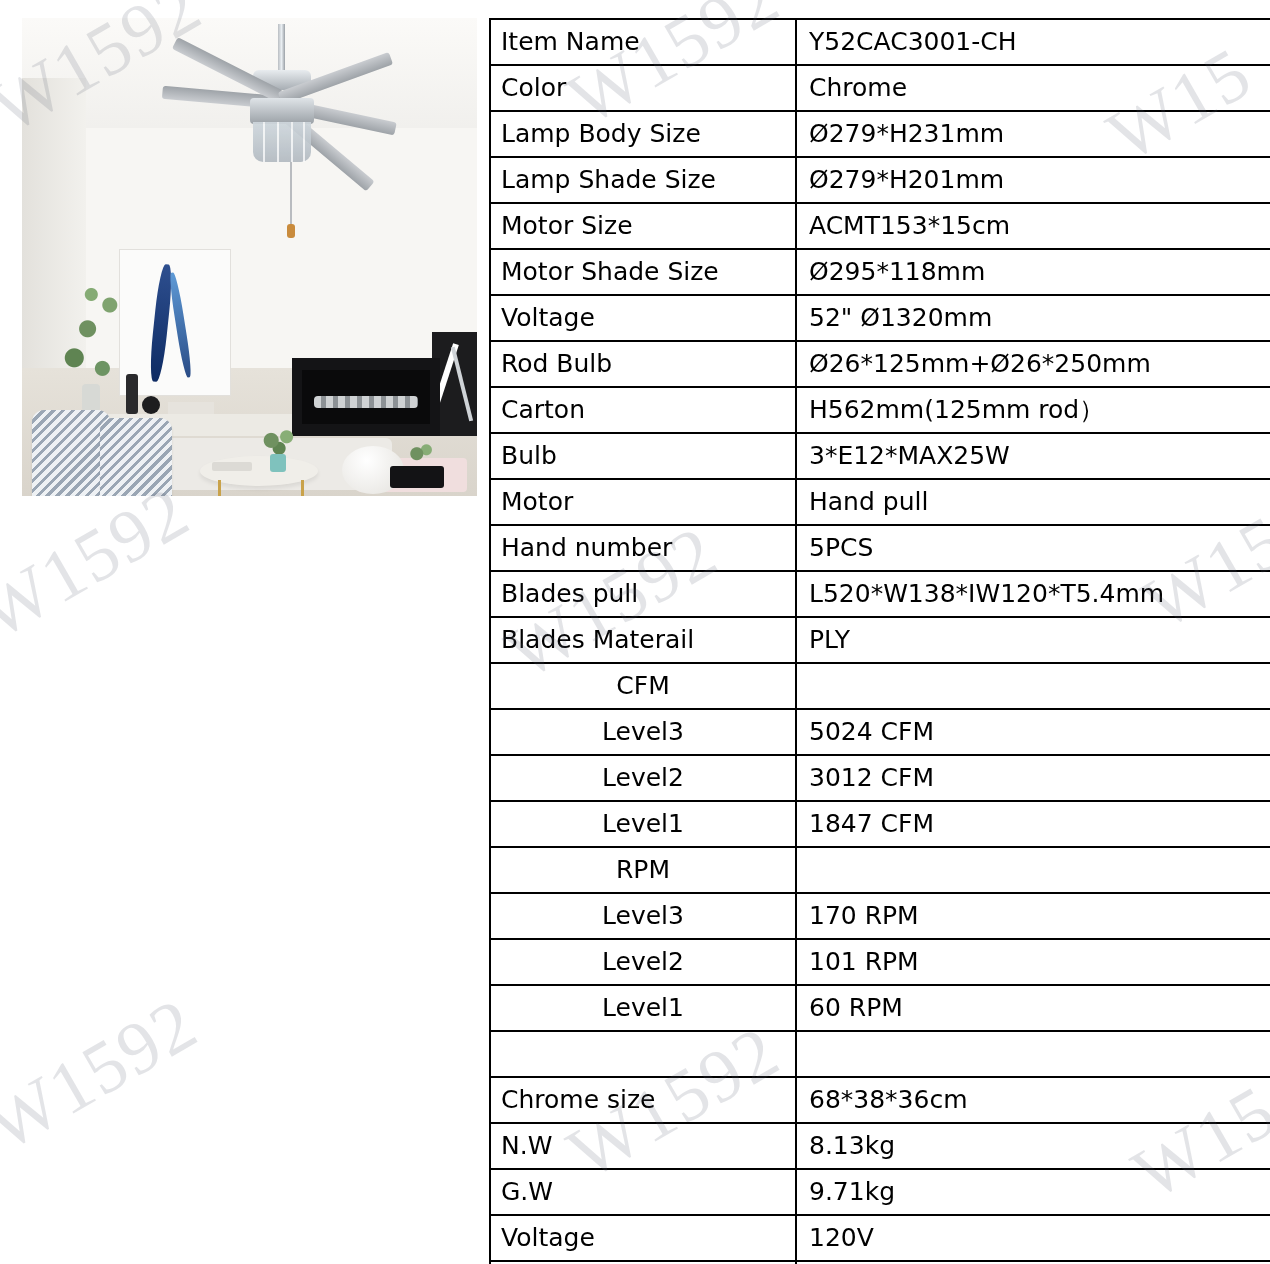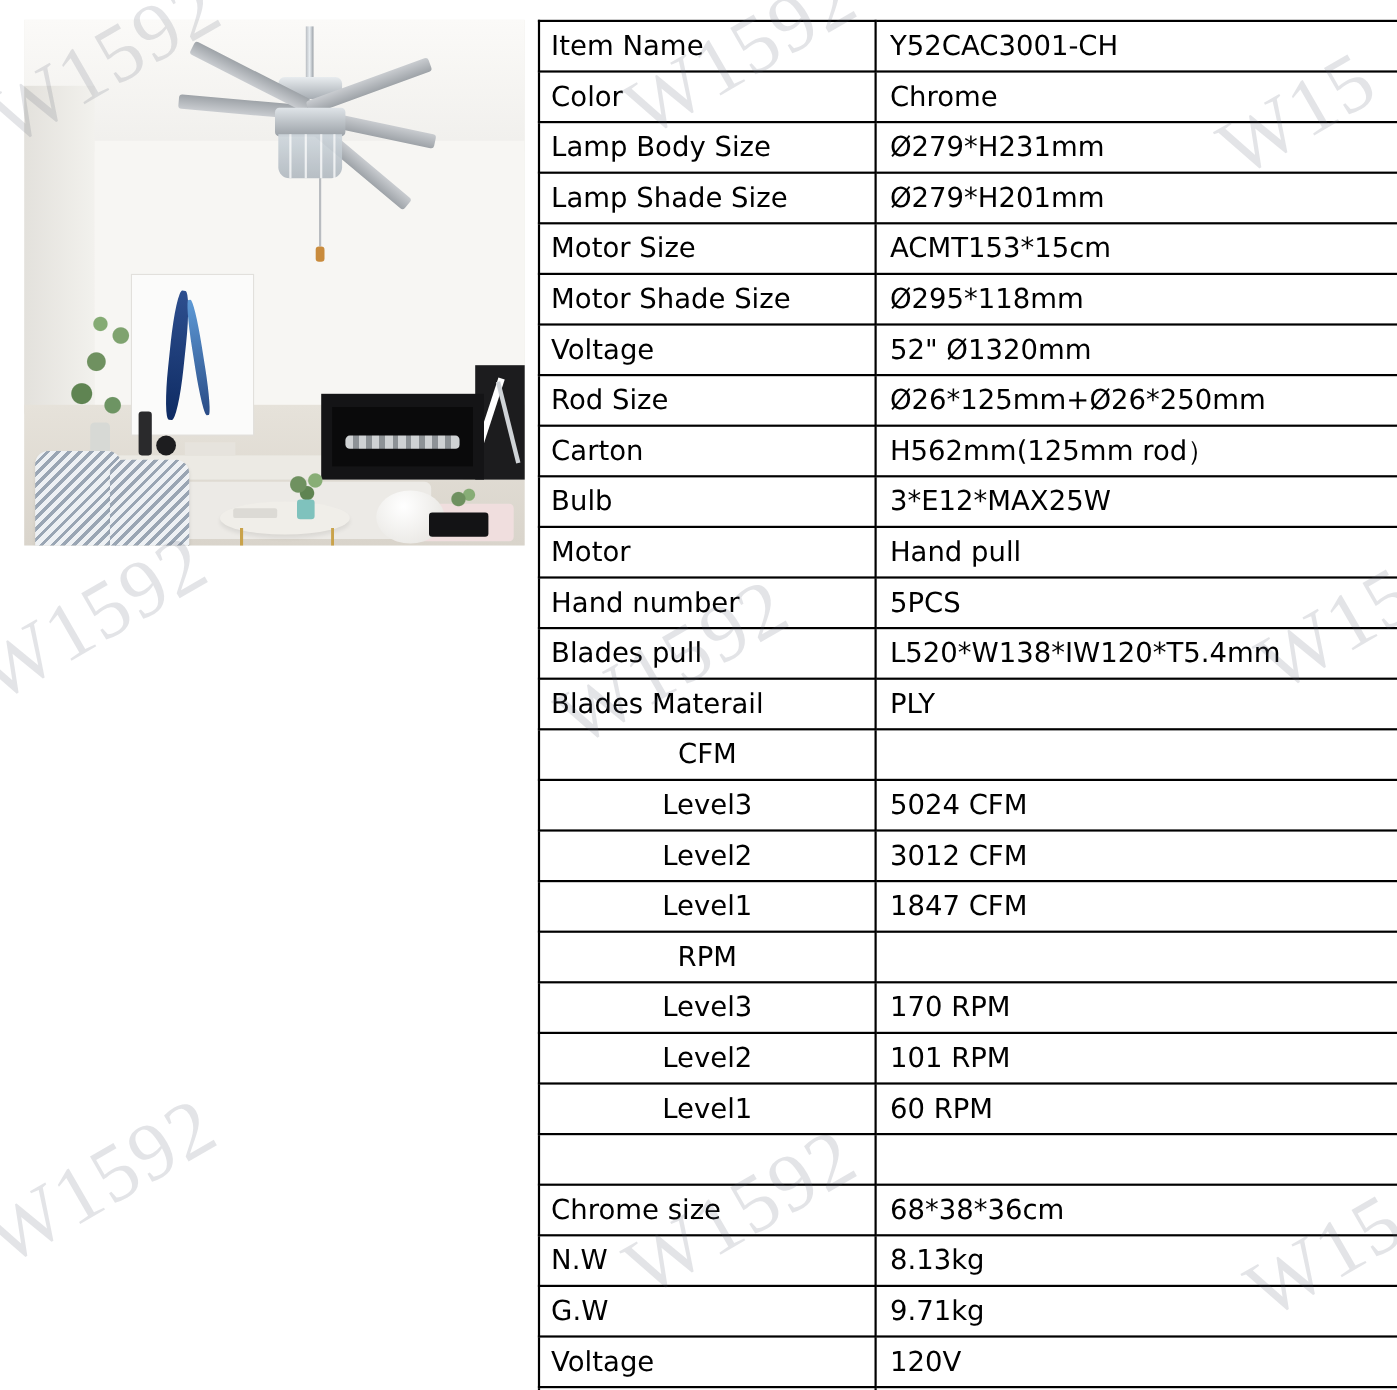--- a/index.html
+++ b/index.html
@@ -421,21 +421,21 @@
       </tr>
       <tr>
         <td class="label">Motor Shade Size</td>
         <td class="value">Ø295*118mm</td>
       </tr>
       <tr>
         <td class="label">Voltage</td>
         <td class="value">52" Ø1320mm</td>
       </tr>
       <tr>
-        <td class="label">Rod Size</td>
+        <td class="label">Rod Bulb</td>
         <td class="value">Ø26*125mm+Ø26*250mm</td>
       </tr>
       <tr>
         <td class="label">Carton</td>
         <td class="value">H562mm(125mm rod）</td>
       </tr>
       <tr>
         <td class="label">Bulb</td>
         <td class="value">3*E12*MAX25W</td>
       </tr>

